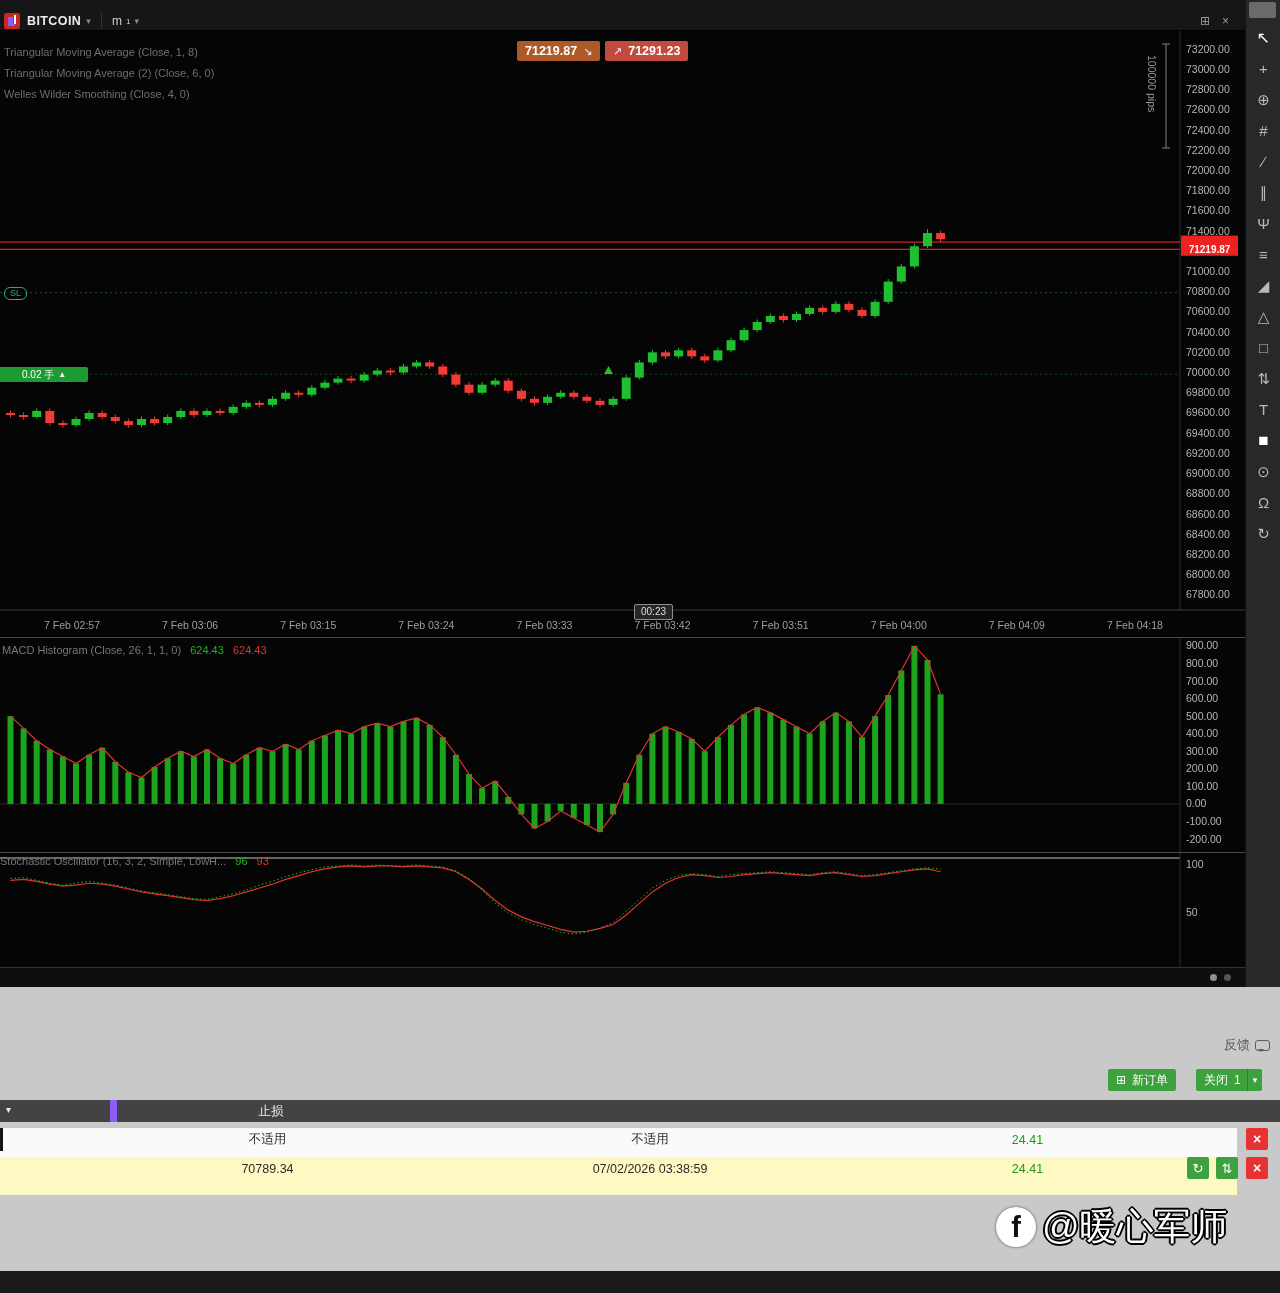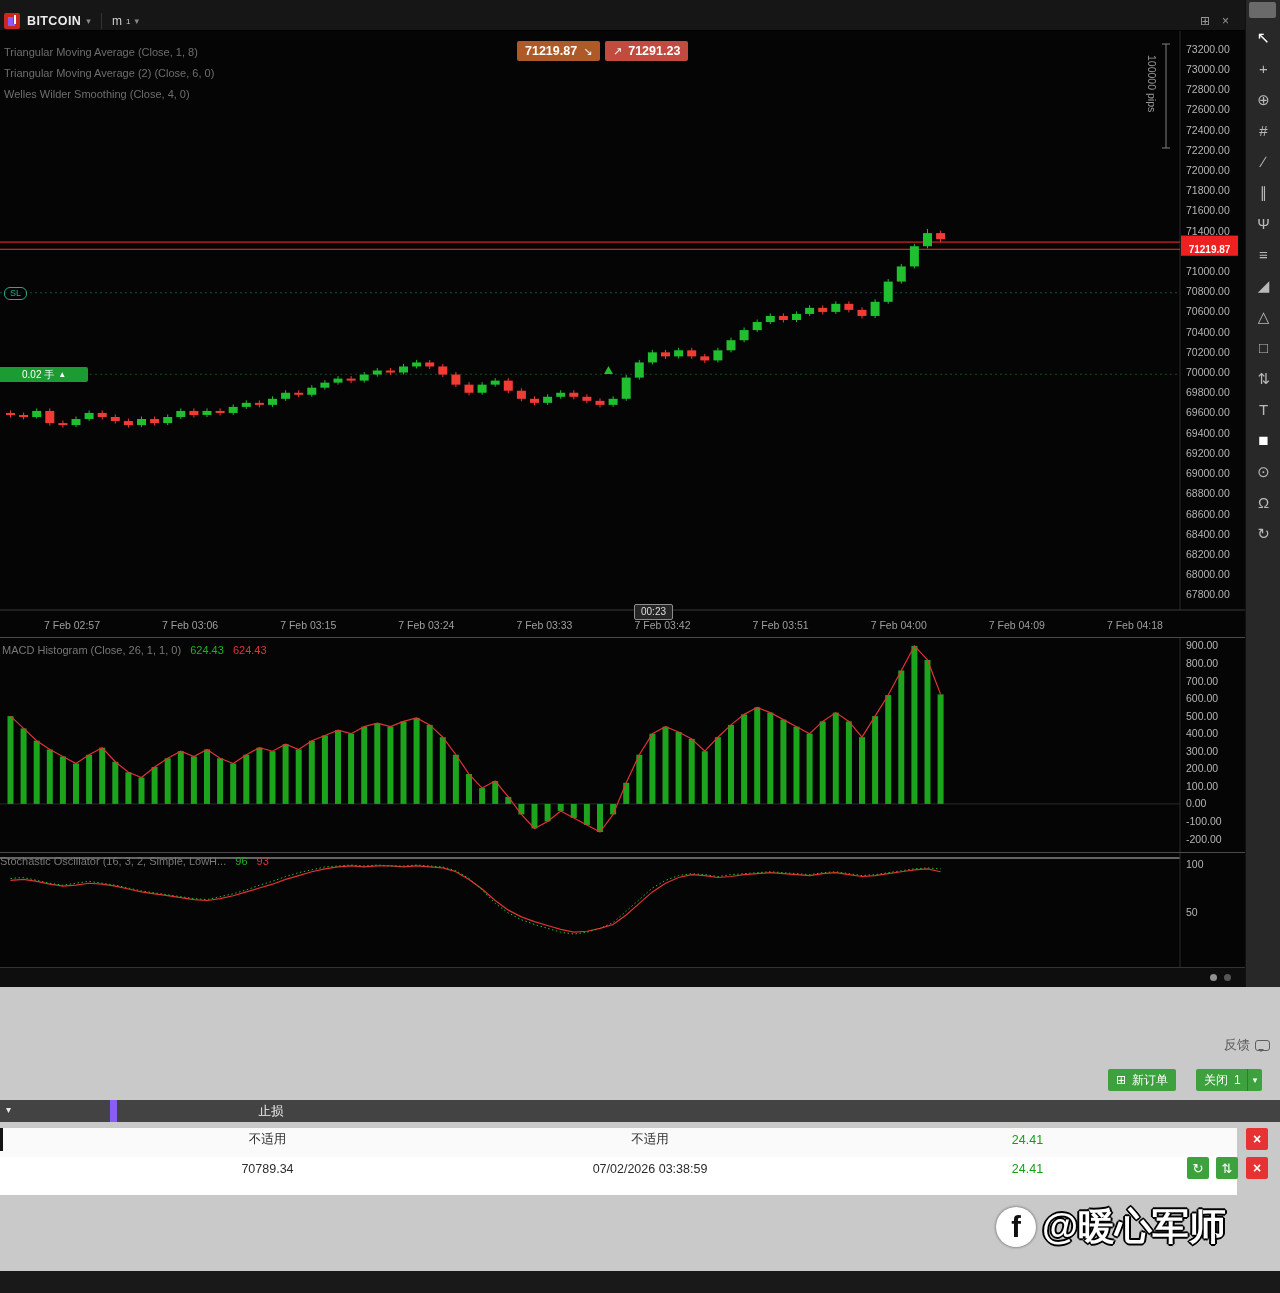--- a/index.html
+++ b/index.html
@@ -65,35 +65,35 @@
   .close-btn{left:1196px;padding-right:0}
   .close-btn .dd{border-left:1px solid #2e7d2e;height:22px;display:flex;align-items:center;padding:0 5px;font-size:9px}
   .thead{position:absolute;top:113px;left:0;width:1280px;height:22px;background:var(--header-gray,#434343);color:#f0f0f0;font-size:12.5px}
   .thead .exp{position:absolute;left:6px;top:4px;font-size:10px;color:#e8e8e8;cursor:pointer}
   .cell{position:absolute;top:0;height:22px;display:flex;align-items:center;justify-content:center}
   .c1{left:110px;width:315px;border-left:7px solid #8b5cf6}
   .c2{left:425px;width:450px;border-left:1px solid #5a5a5a}
   .c3{left:875px;width:305px;border-left:1px solid #5a5a5a}
   .trow{position:absolute;left:0;width:1237px;height:38px;font-size:12.5px;color:#2c2c2c}
   .row1{top:141px;background:#fafafa}
-  .row2{top:170px;background:#ffffff}
+  .row2{top:170px;background:#fef9c3}
   .trow .cell{height:23px}
   .net{color:var(--net-green,#17a017)}
   .row-accent{position:absolute;left:0;top:141px;width:3px;height:23px;background:#141414}
   .sqbtn{position:absolute;width:22px;height:22px;border-radius:2px;color:#fff;display:flex;align-items:center;justify-content:center;cursor:pointer}
   .sq-red{background:var(--close-red,#e63232);font-size:14px;font-weight:bold}
   .sq-green{background:var(--button-green,#3da23d);font-size:13px}
   .x-row1{left:1246px;top:141px}
   .m-row2{left:1187px;top:170px}
   .r-row2{left:1216px;top:170px}
   .x-row2{left:1246px;top:170px}
 
   .watermark{position:absolute;top:215px;left:996px;display:flex;align-items:center;gap:6px}
   .fb-circle{width:40px;height:40px;border-radius:50%;background:#fff;color:#101010;font-size:29px;font-weight:bold;display:flex;align-items:center;justify-content:center;box-shadow:0 0 3px rgba(0,0,0,.6)}
-  .wm-text{font-size:37px;font-weight:bold;color:#fff;text-shadow:-2px 0 0 #000,2px 0 0 #000,0 -2px 0 #000,0 2px 0 #000,-1px -1px 0 #000,1px 1px 0 #000,-1px 1px 0 #000,1px -1px 0 #000}
+  .wm-text{font-size:37px;font-weight:normal;color:#fff;text-shadow:-2px 0 0 #000,2px 0 0 #000,0 -2px 0 #000,0 2px 0 #000,-1px -1px 0 #000,1px 1px 0 #000,-1px 1px 0 #000,1px -1px 0 #000}
 
   .bstrip{position:absolute;top:1271px;left:0;width:1280px;height:22px;background:#191919}
 </style>
 </head>
 <body>
 
 <div class="screen">
 
   <header class="topbar">
     <div class="logo">

